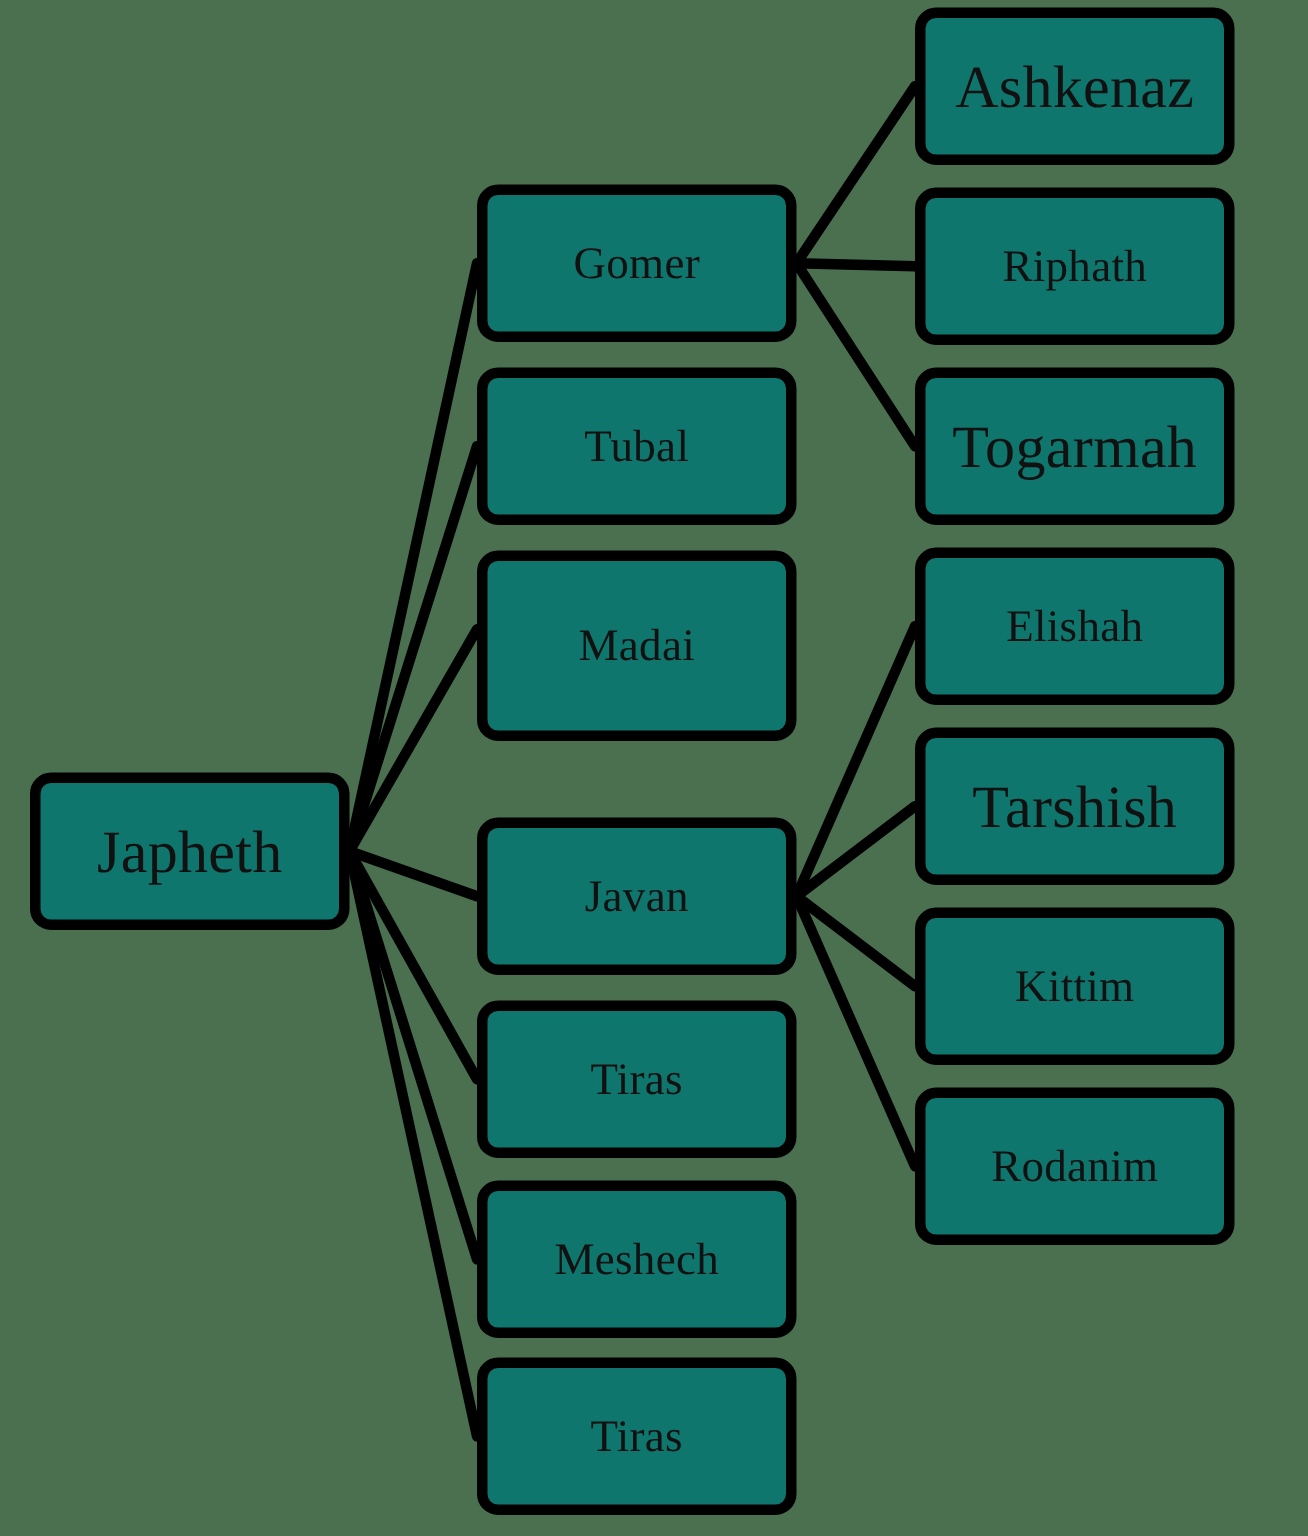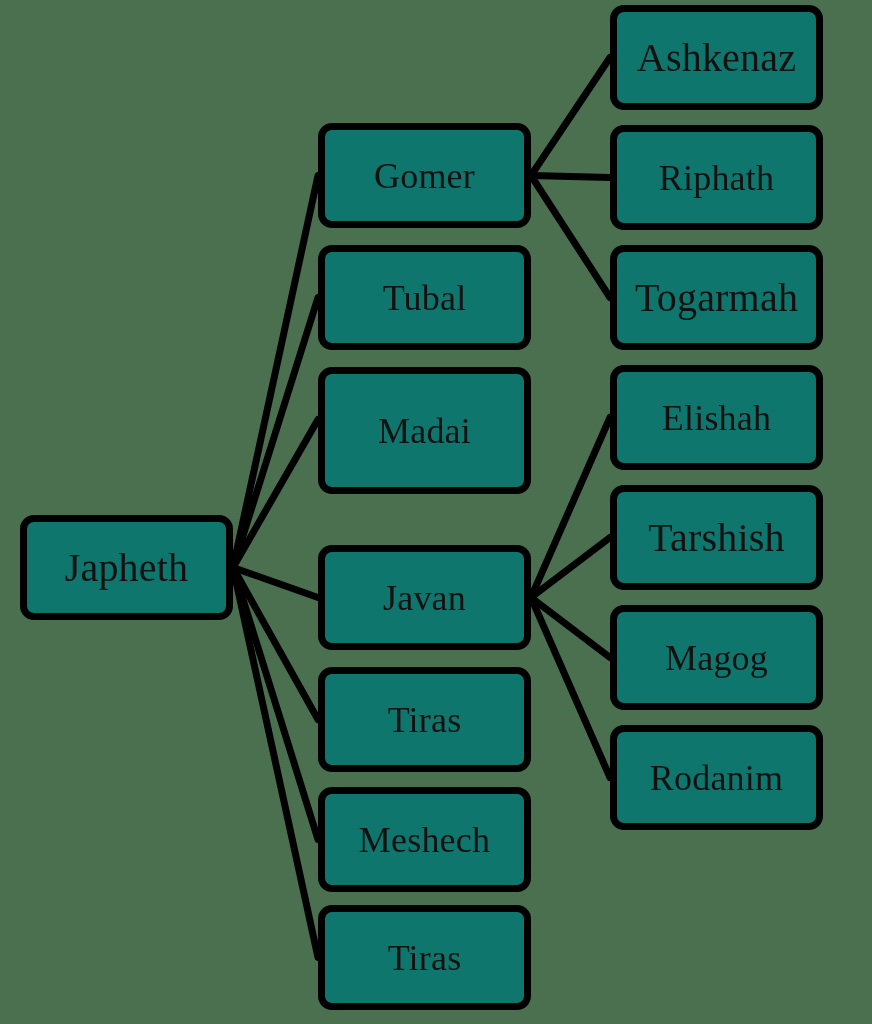--- a/index.html
+++ b/index.html
@@ -36,21 +36,21 @@
     align-items: center;
     justify-content: center;
     text-align: center;
     color: #111111;
     line-height: 1;
     overflow: hidden;
   }
   .node-label {
     display: block;
     white-space: nowrap;
-    font-size: 36px;
+    font-size: 30px;
     letter-spacing: 0.2px;
   }
   .node.root .node-label { font-size: 40px; }
   .node.long .node-label { font-size: 40px; }
 </style>
 </head>
 <body>
 
 <div id="diagram">
   <svg id="edge-layer" width="872" height="1024" viewBox="0 0 872 1024" xmlns="http://www.w3.org/2000/svg">
@@ -103,19 +103,19 @@
       <div class="node long" style="left: 610px; top: 245px; width: 213px; height: 105px;">
         <span class="node-label">Togarmah</span>
       </div>
       <div class="node" style="left: 610px; top: 365px; width: 213px; height: 105px;">
         <span class="node-label">Elishah</span>
       </div>
       <div class="node long" style="left: 610px; top: 485px; width: 213px; height: 105px;">
         <span class="node-label">Tarshish</span>
       </div>
       <div class="node" style="left: 610px; top: 605px; width: 213px; height: 105px;">
-        <span class="node-label">Magog</span>
+        <span class="node-label">Kittim</span>
       </div>
       <div class="node" style="left: 610px; top: 725px; width: 213px; height: 105px;">
         <span class="node-label">Rodanim</span>
       </div>
     </div>
 </div>
 
 </body></html>

